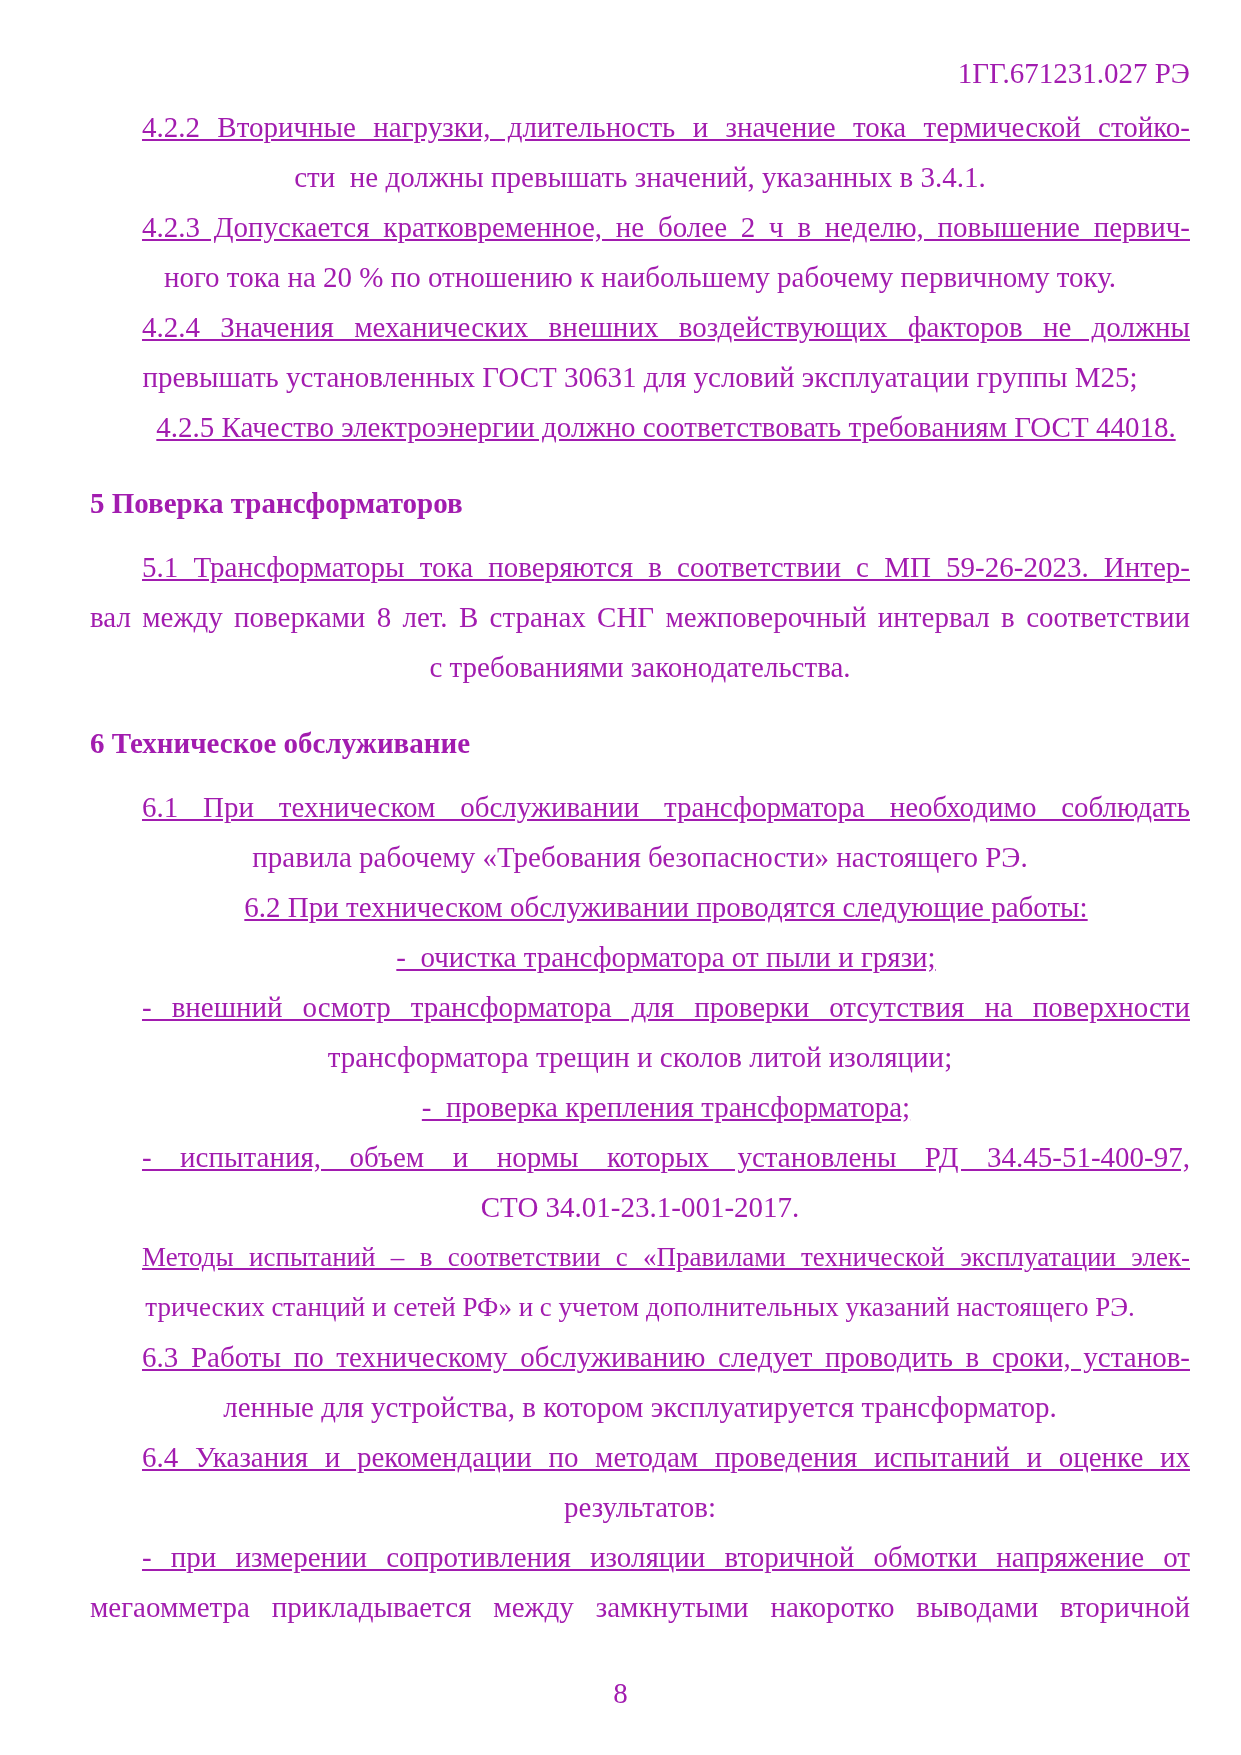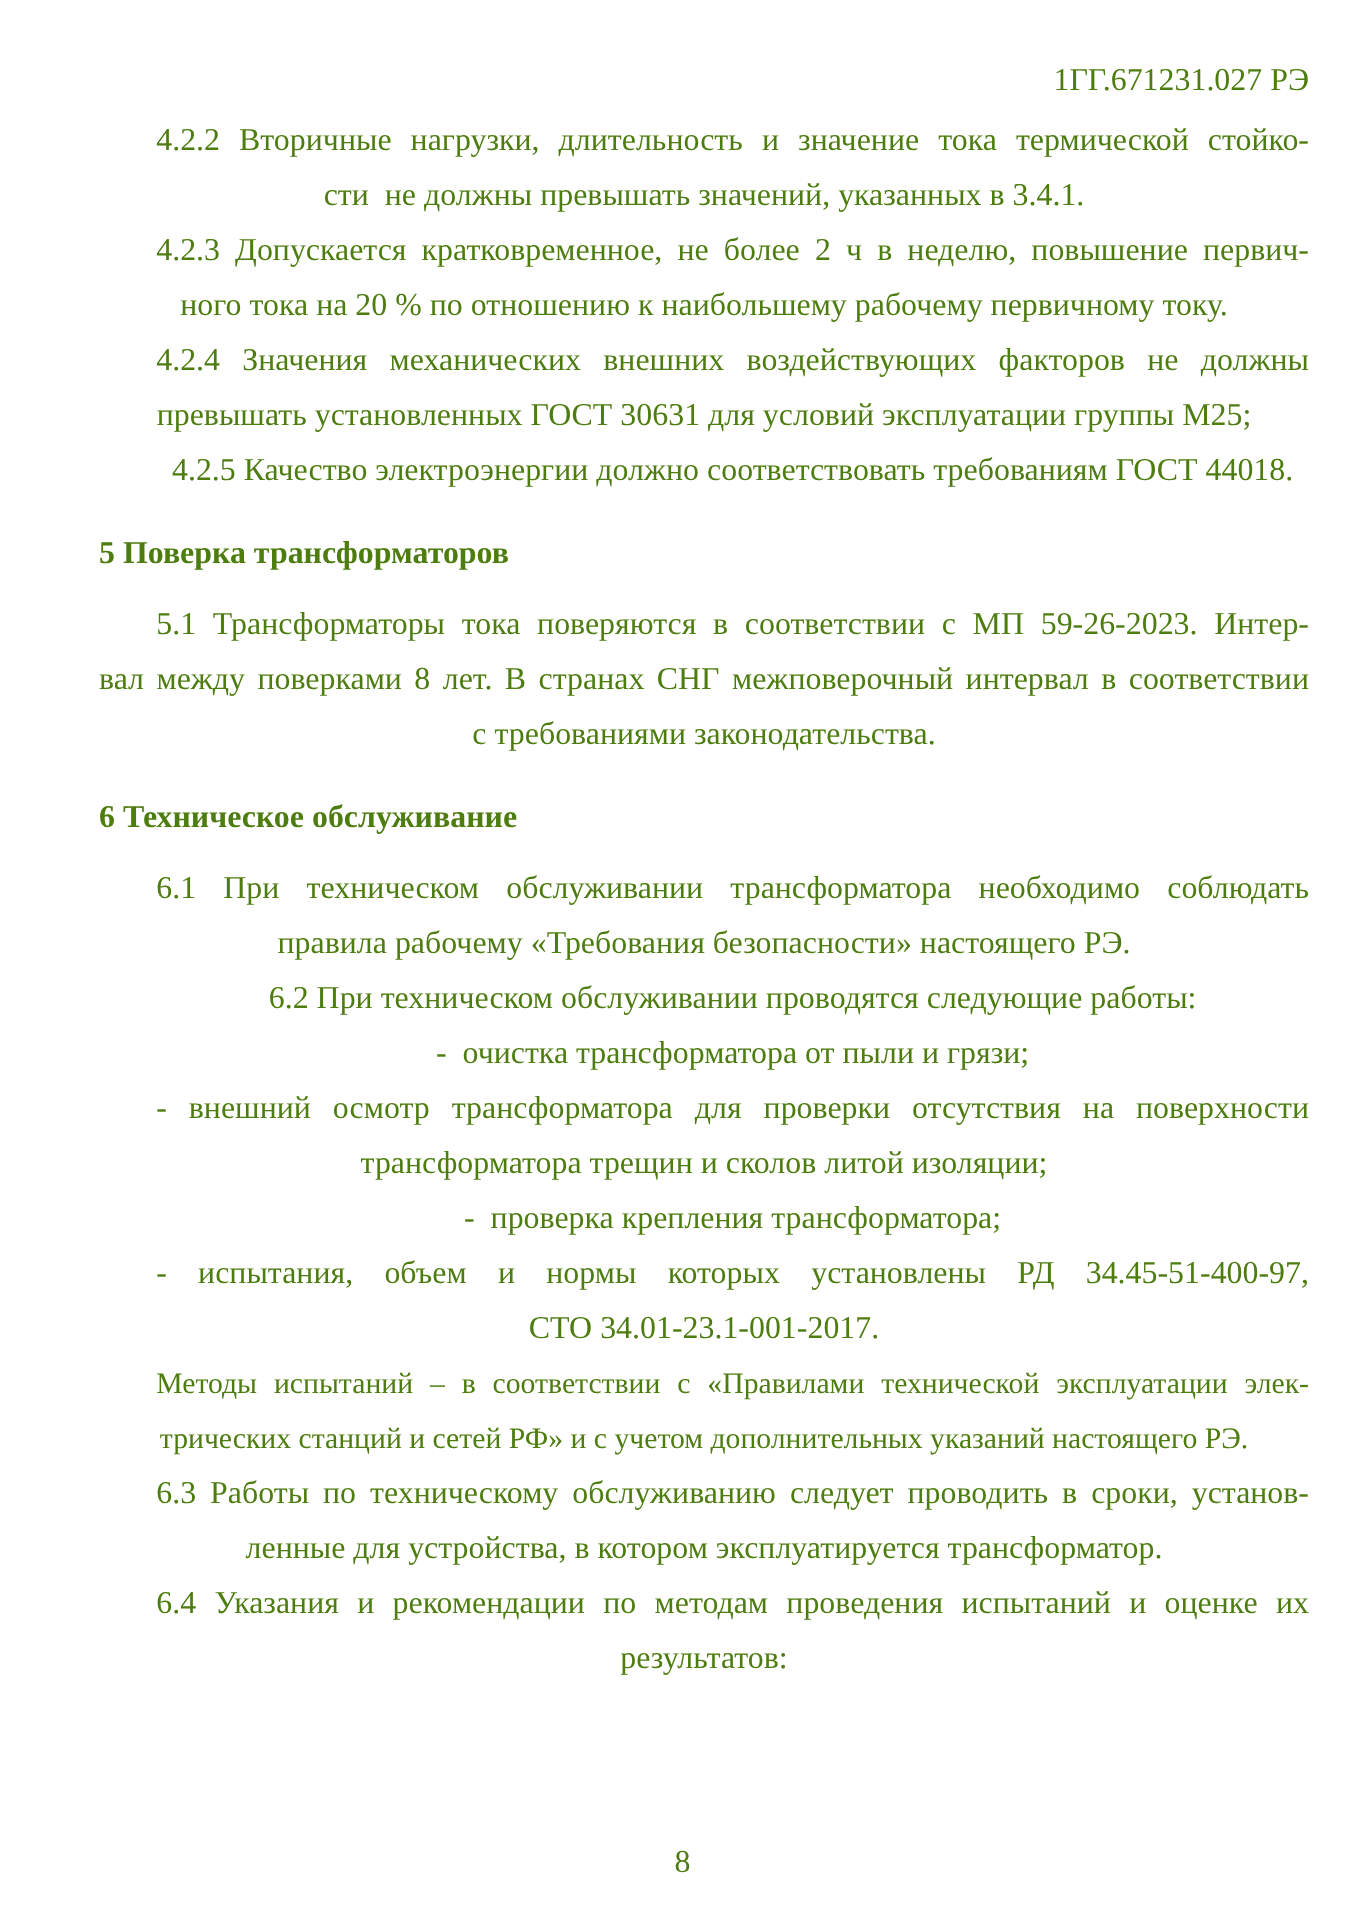--- a/index.html
+++ b/index.html
@@ -1,21 +1,21 @@
 <!DOCTYPE html>
 <html><head>
 <meta charset="utf-8">
 <style>
   html,body { margin:0; padding:0; background:#ffffff; }
   .page {
     position:relative;
     width:1241px;
     height:1755px;
     background:#ffffff;
-    color:#4d7c0f;
+    color:#a21caf;
     font-family:"Liberation Serif","DejaVu Serif",serif;
     overflow:hidden;
   }
   .doc-header {
     position:absolute;
     top:56px;
     right:51px;
     font-size:29px;
     line-height:34px;
     text-align:right;
@@ -27,21 +27,21 @@
     width:1100px;
   }
   .para { margin:0; }
   .line {
     font-size:29px;
     line-height:50px;
     text-align:justify;
     text-align-last:justify;
     hyphens:none;
   }
-  .line.first { text-indent:52px; }
+  .line.first { text-indent:52px;text-decoration:underline; }
   .line.last {
     text-align:center;
     text-align-last:auto;
     white-space:pre-wrap;
   }
   .para.small .line { font-size:27px; }
   .heading {
     font-size:29px;
     line-height:50px;
     font-weight:bold;
@@ -113,16 +113,20 @@
         <div class="line last">трических станций и сетей РФ» и с учетом дополнительных указаний настоящего РЭ.</div>
       </div>
       <div class="para">
         <div class="line first">6.3 Работы по техническому обслуживанию следует проводить в сроки, установ-</div>
         <div class="line last">ленные для устройства, в котором эксплуатируется трансформатор.</div>
       </div>
       <div class="para">
         <div class="line first">6.4 Указания и рекомендации по методам проведения испытаний и оценке их</div>
         <div class="line last">результатов:</div>
       </div>
+      <div class="para">
+        <div class="line first">- при измерении сопротивления изоляции вторичной обмотки напряжение от</div>
+        <div class="line">мегаомметра прикладывается между замкнутыми накоротко выводами вторичной</div>
+      </div>
     </div>
 
   <div class="page-footer">8</div>
 </div>
 
 </body></html>

